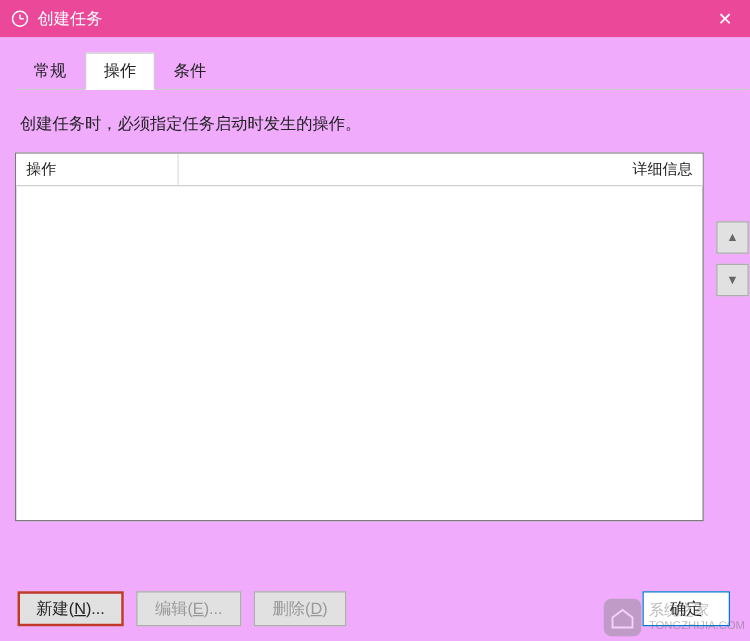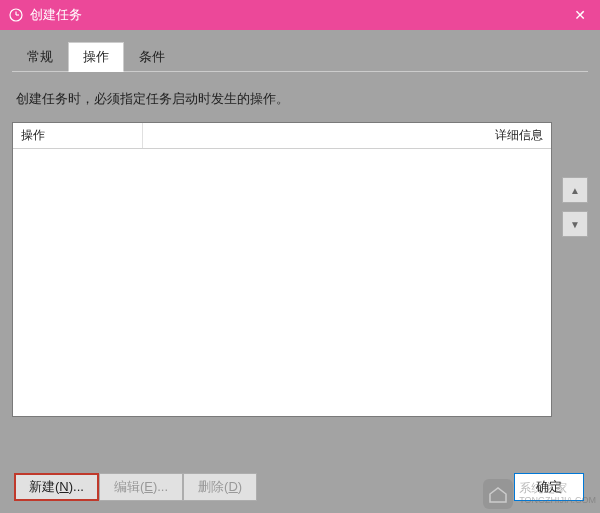--- a/index.html
+++ b/index.html
@@ -39,22 +39,22 @@
       width: 40px;
       height: 30px;
       display: flex;
       align-items: center;
       justify-content: center;
       font-size: 14px;
       cursor: pointer;
       margin-right: -8px;
     }
     .content {
-      padding: 10px 12px 12px 12px;
-      background: #a3a3a3;
+      padding: 10px 1px 12px 12px;
+      background: #f0abfc;
       height: calc(100% - 30px);
       display: flex;
       flex-direction: column;
     }
     .tabs {
       display: flex;
       border-bottom: 1px solid #ccc;
       font-size: 13px;
       margin-top: 2px;
     }
@@ -120,20 +120,21 @@
       border: 1px solid #adadad;
       display: flex;
       align-items: center;
       justify-content: center;
       font-size: 10px;
       color: #666;
       cursor: pointer;
     }
     .action-buttons {
       display: flex;
+      gap: 10px;
       margin-top: 12px;
       padding-left: 2px;
     }
     .action-btn {
       padding: 4px 14px;
       font-size: 13px;
       border: 1px solid #adadad;
       background: #e1e1e1;
       color: #222;
       cursor: pointer;

